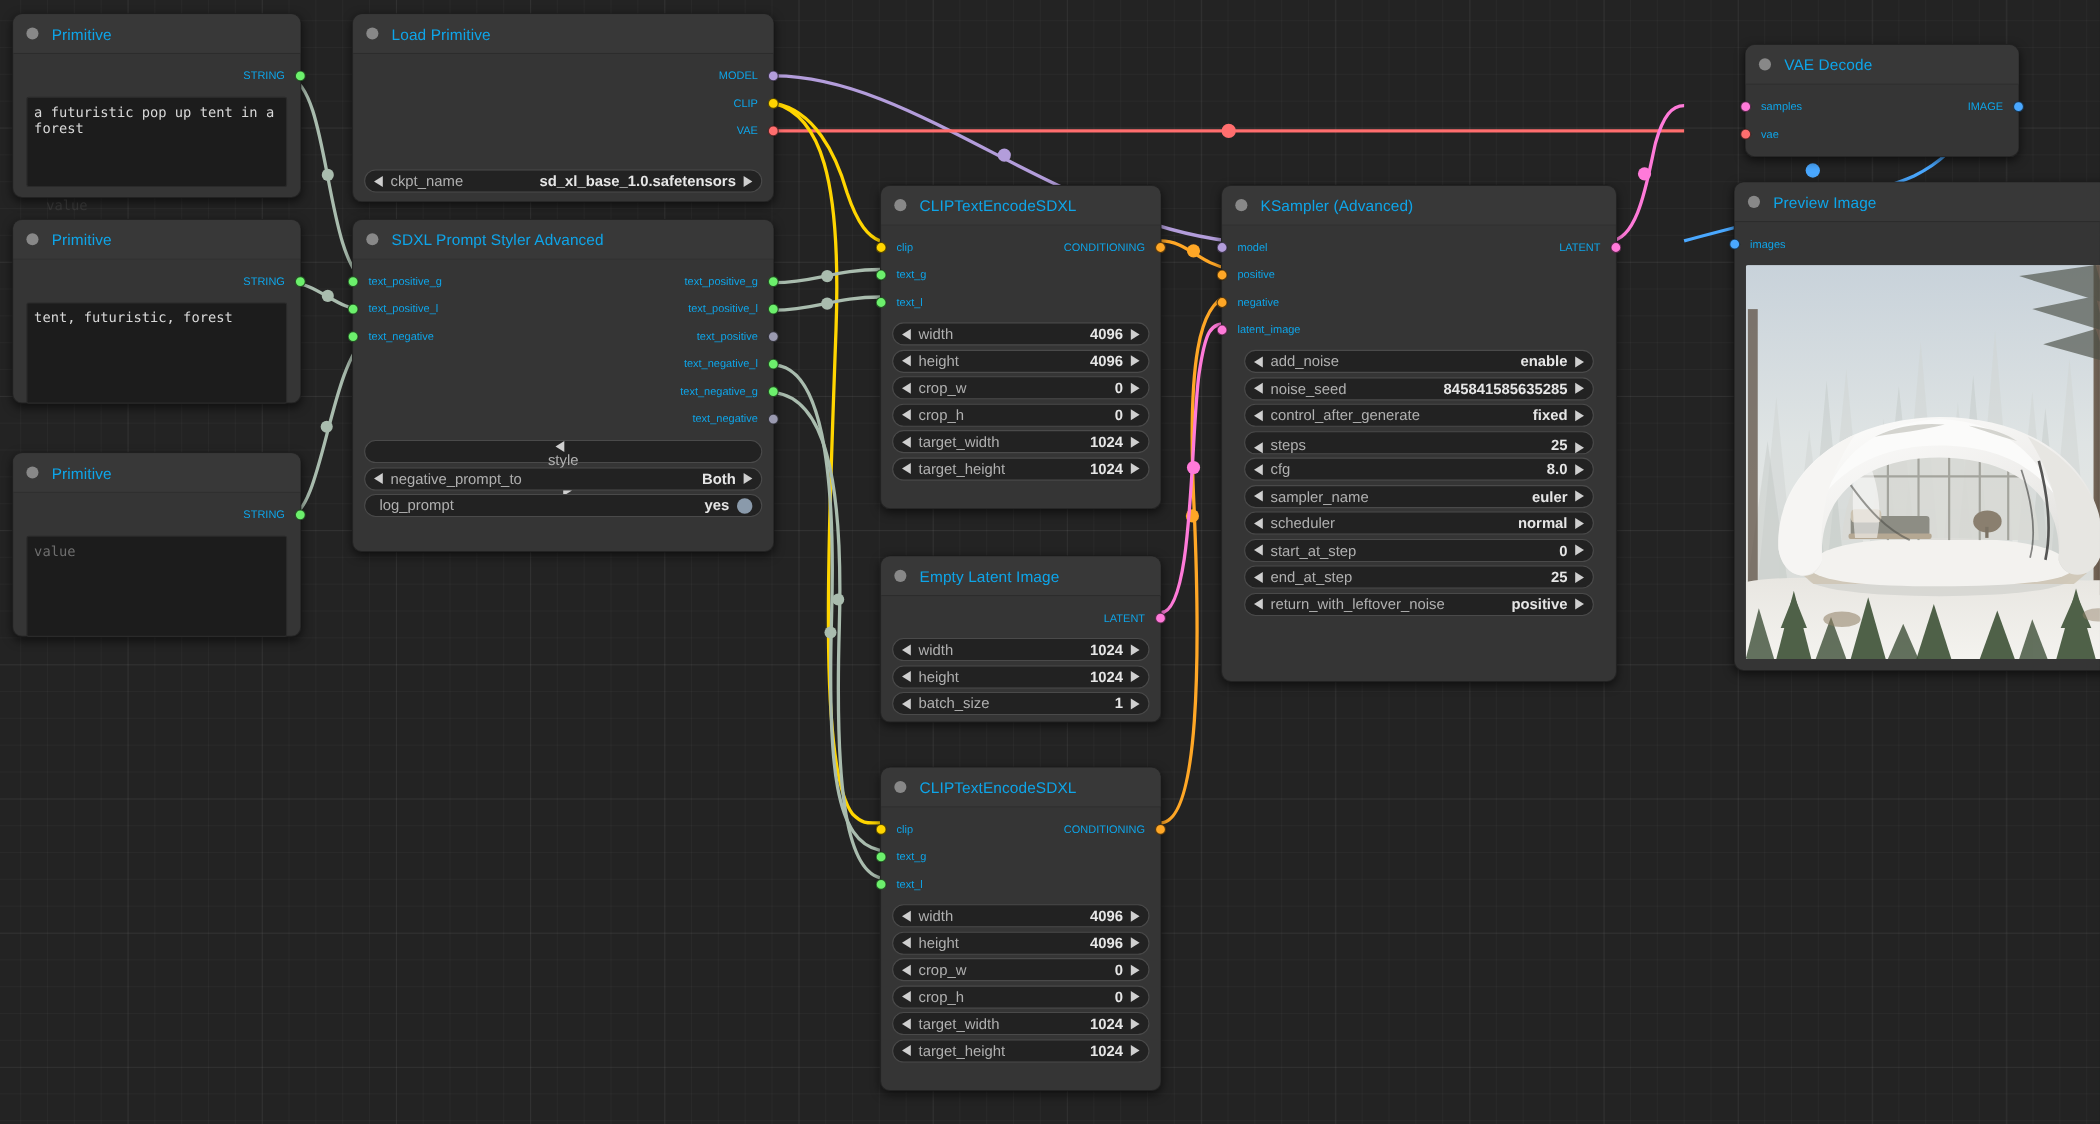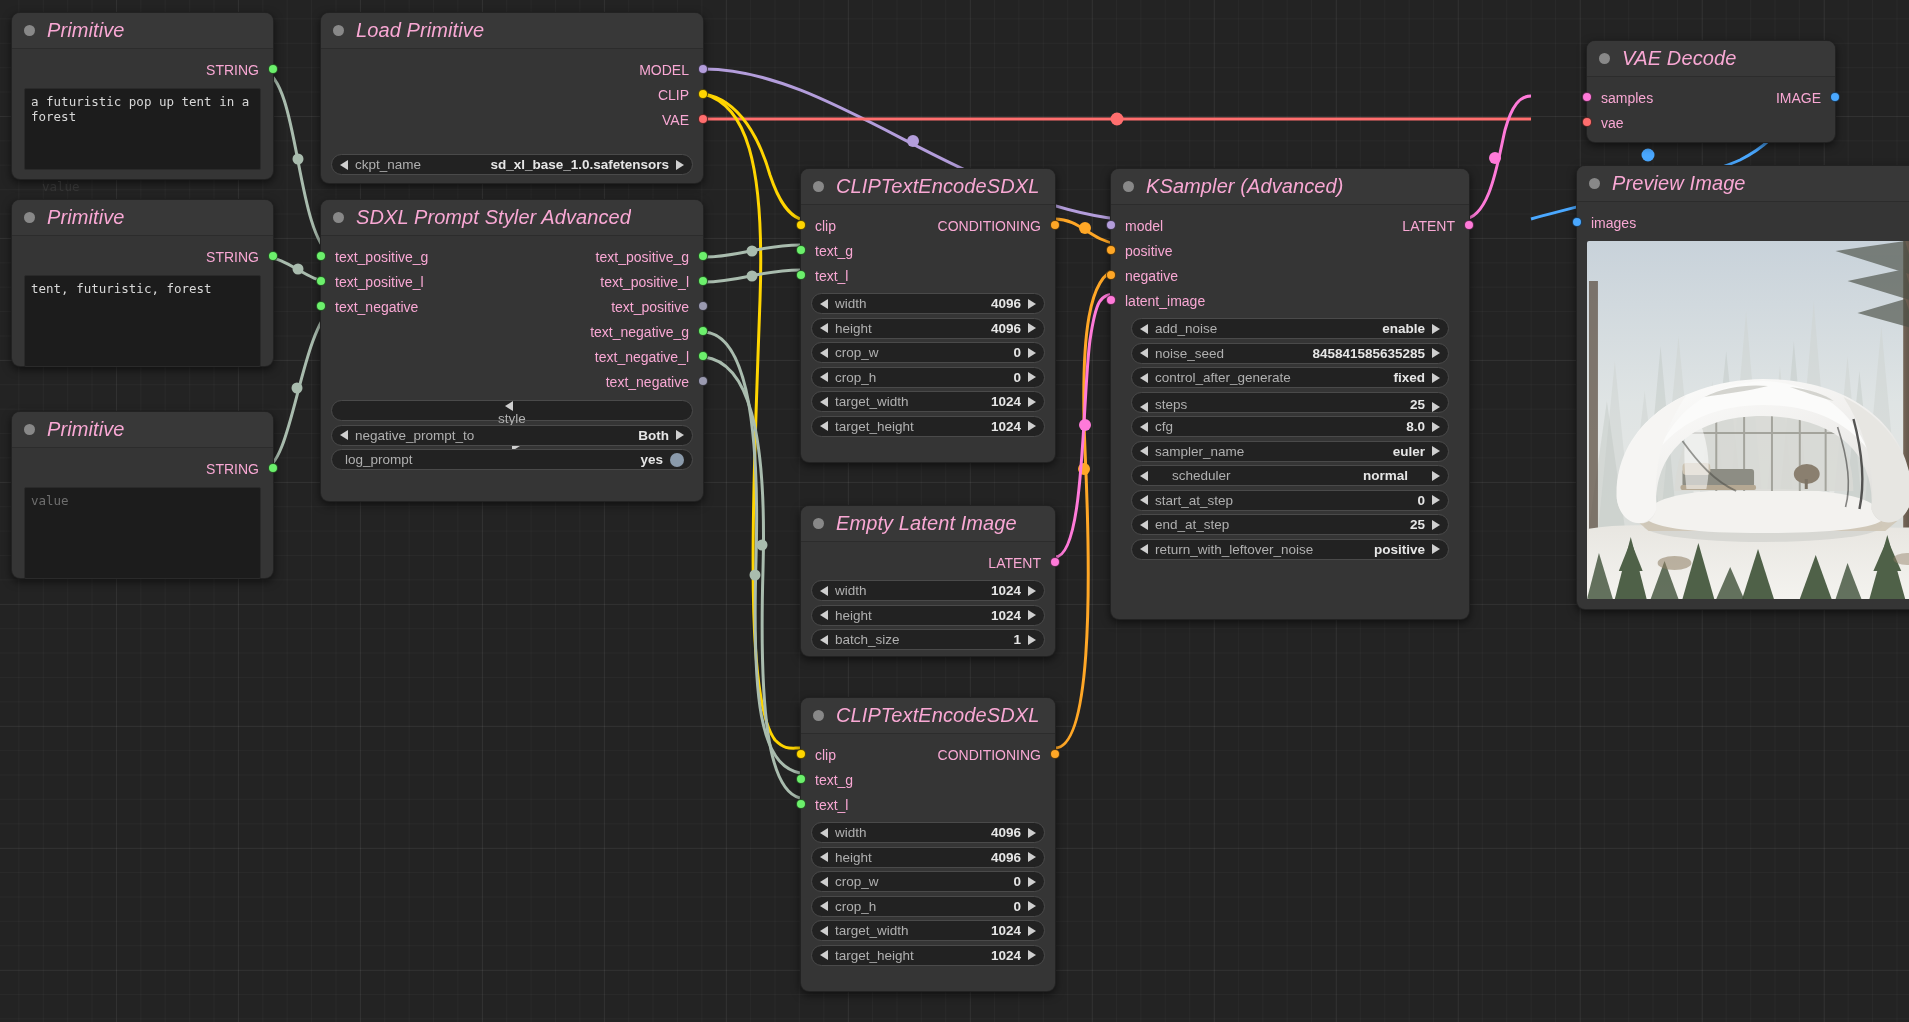--- a/index.html
+++ b/index.html
@@ -38,34 +38,34 @@
     padding: 0 12px;
     background: #383838;
     border-radius: 8px 8px 0 0;
     border-bottom: 1px solid #2c2c2c;
   }
   .title-dot {
     width: 11px; height: 11px; border-radius: 50%;
     background: #888; margin-right: 12px; flex: 0 0 auto;
   }
   .title-text {
-    color: #f9a8d4; font-size: 20px; letter-spacing: .1px;
-    white-space: nowrap; overflow: hidden; font-style: italic;
+    color: #0ea5e9; font-size: 14px; letter-spacing: .1px;
+    white-space: nowrap; overflow: hidden;
   }
   .node-body { padding: 8px 0 12px 0; position: relative; }
 
   .io-row {
     position: relative; height: 25px;
     display: flex; align-items: center;
     padding: 0 14px;
   }
   .io-row.in { justify-content: flex-start; }
   .io-row.out { justify-content: flex-end; }
   .io-row.both { justify-content: space-between; }
-  .slot-label { color: #f9a8d4; font-size: 14px; white-space: nowrap; }
+  .slot-label { color: #0ea5e9; font-size: 10px; white-space: nowrap; }
   .slot-label.outlbl { text-align: right; }
 
   .dot {
     position: absolute; width: 10px; height: 10px;
     border-radius: 50%;
     border: 1px solid rgba(0,0,0,0.65);
   }
   .dot.left  { left: -5px; }
   .dot.right { right: -5px; }
 
@@ -263,25 +263,25 @@
         <span class="slot-label outlbl">text_positive_l</span>
         <span class="dot right" style="background:#6cf06c; top:7px;"></span>
       </div>
       <div class="io-row both">
         <span class="dot left" style="background:#6cf06c; top:7px;"></span>
         <span class="slot-label">text_negative</span>
         <span class="slot-label outlbl">text_positive</span>
         <span class="dot right" style="background:#9a9ab0; top:7px;"></span>
       </div>
       <div class="io-row out">
+        <span class="slot-label outlbl">text_negative_l</span>
+        <span class="dot right" style="background:#6cf06c; top:7px;"></span>
+      </div>
+      <div class="io-row out">
         <span class="slot-label outlbl">text_negative_g</span>
-        <span class="dot right" style="background:#6cf06c; top:7px;"></span>
-      </div>
-      <div class="io-row out">
-        <span class="slot-label outlbl">text_negative_l</span>
         <span class="dot right" style="background:#6cf06c; top:7px;"></span>
       </div>
       <div class="io-row out">
         <span class="slot-label outlbl">text_negative</span>
         <span class="dot right" style="background:#9a9ab0; top:7px;"></span>
       </div>
       <div class="widget" style="margin-top:6px;flex-direction:column;">
         <span class="arrow-l"></span>
         <span class="wlabel">style</span>
         <span class="wvalue">sai-enhance</span>
@@ -503,21 +503,21 @@
         <span class="wlabel">cfg</span>
         <span class="wvalue">8.0</span>
         <span class="arrow-r"></span>
       </div>
       <div class="widget" style="margin-left:20px; margin-right:20px;">
         <span class="arrow-l"></span>
         <span class="wlabel">sampler_name</span>
         <span class="wvalue">euler</span>
         <span class="arrow-r"></span>
       </div>
-      <div class="widget" style="margin-left:20px; margin-right:20px;gap:17px;">
+      <div class="widget" style="margin-left:20px; margin-right:20px;">
         <span class="arrow-l"></span>
         <span class="wlabel">scheduler</span>
         <span class="wvalue">normal</span>
         <span class="arrow-r"></span>
       </div>
       <div class="widget" style="margin-left:20px; margin-right:20px;">
         <span class="arrow-l"></span>
         <span class="wlabel">start_at_step</span>
         <span class="wvalue">0</span>
         <span class="arrow-r"></span>

